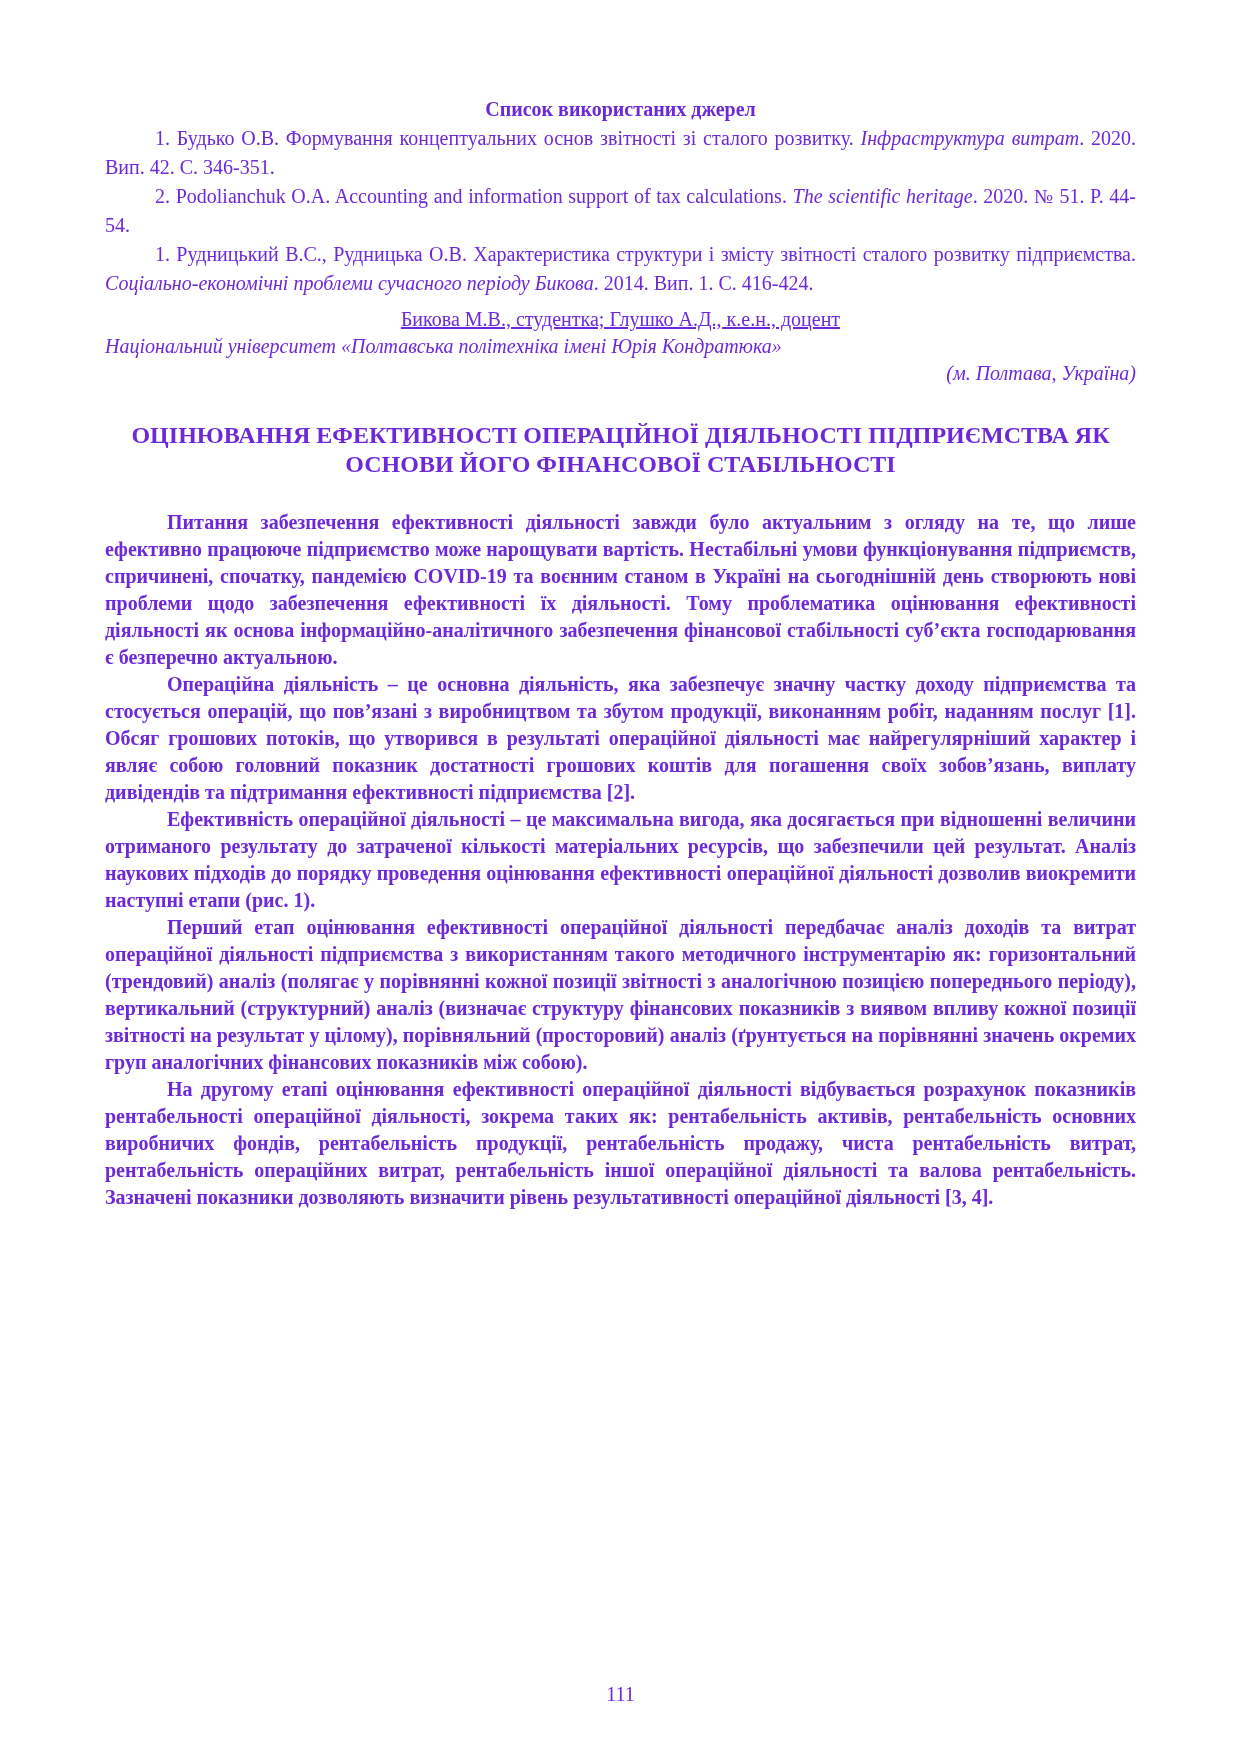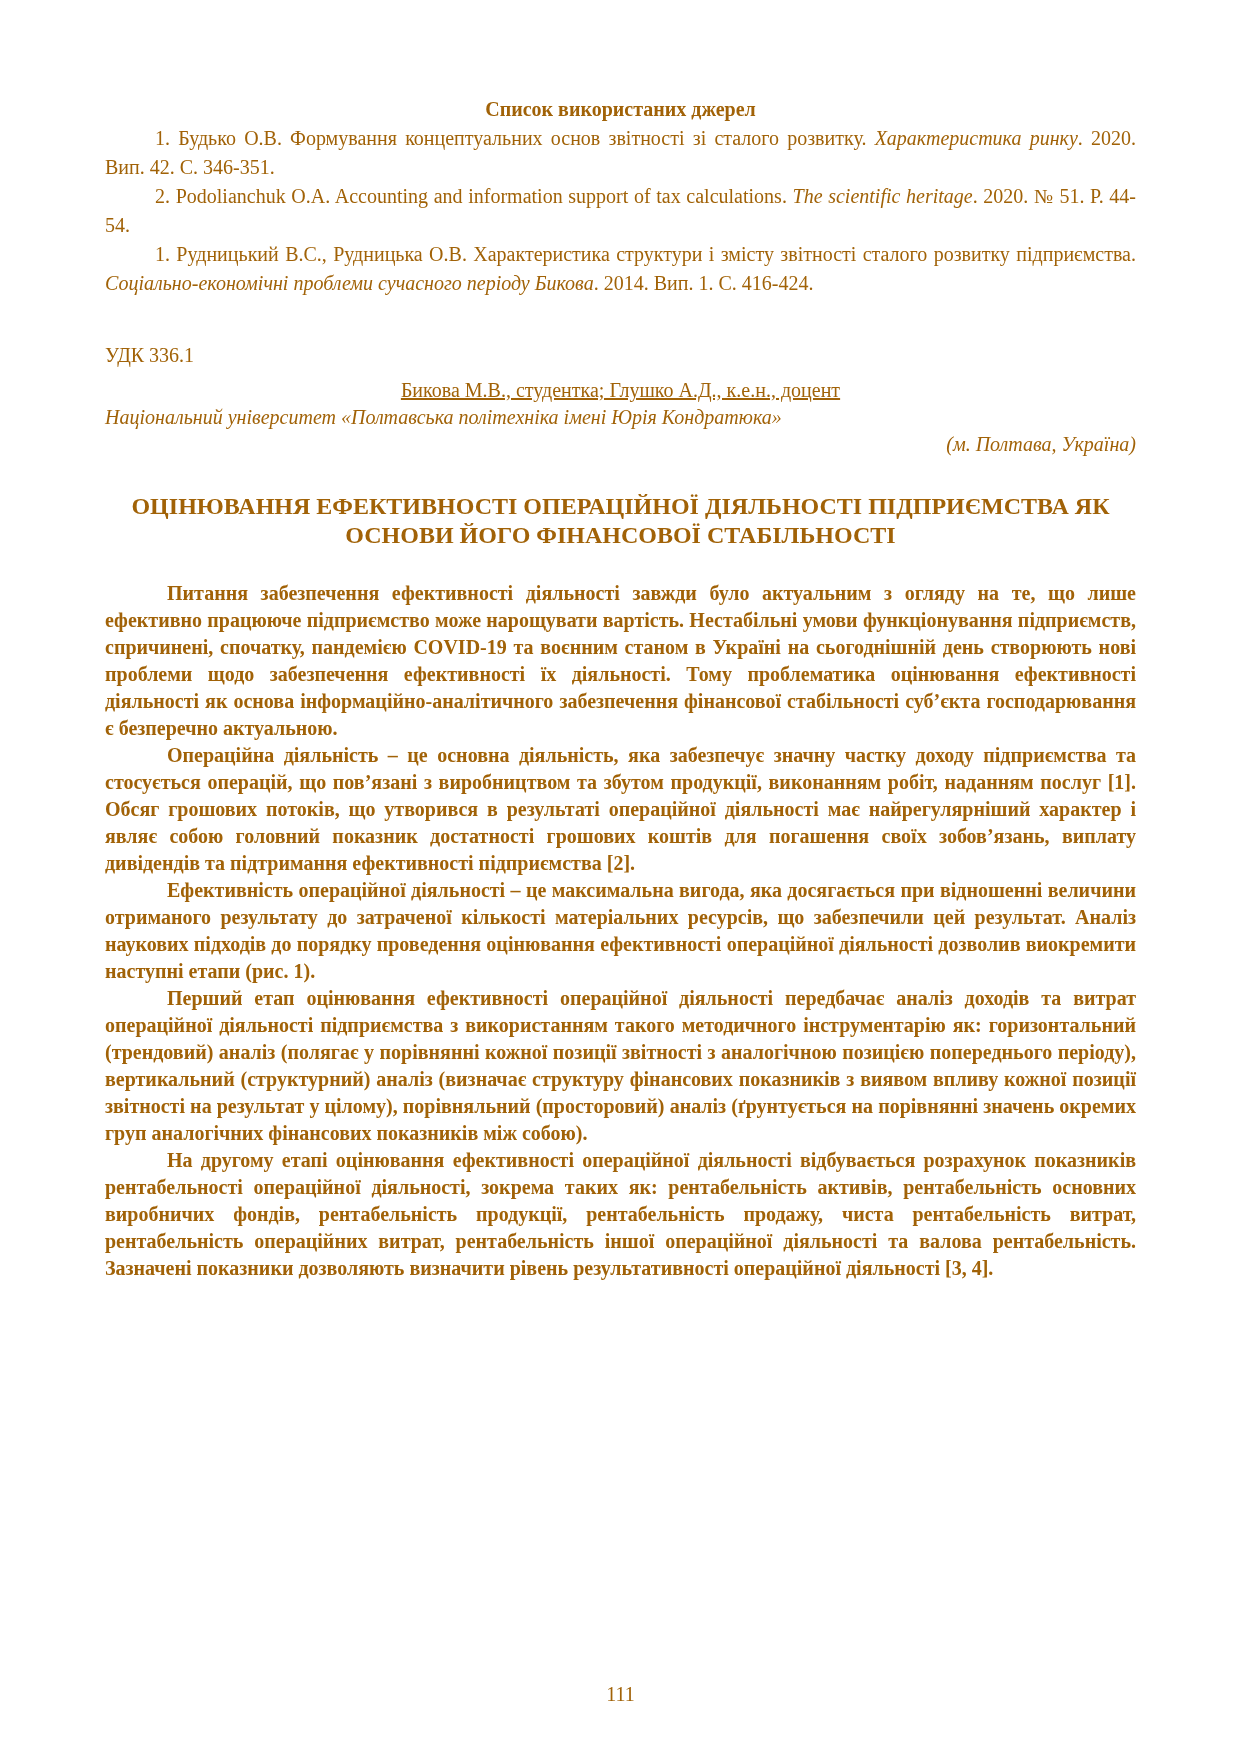--- a/index.html
+++ b/index.html
@@ -7,21 +7,21 @@
     padding: 0;
     background: #ffffff;
   }
   .page {
     position: relative;
     width: 1240px;
     height: 1754px;
     box-sizing: border-box;
     padding: 95px 104px 46px 105px;
     background: #ffffff;
-    color: #a16207;
+    color: #6d28d9;
     font-family: "Liberation Serif", "DejaVu Serif", serif;
     font-size: 20px;
     line-height: 27px;
     display: flex;
     flex-direction: column;
   }
   .refs-heading {
     font-size: 20px;
     font-weight: bold;
     text-align: center;
@@ -74,28 +74,27 @@
     line-height: 27px;
   }
 </style>
 </head>
 <body>
 
 <div class="page">
 
   <h1 class="refs-heading">Список використаних джерел</h1>
 
-  <p class="ref"><span>1. Будько О.В. Формування концептуальних основ звітності зі сталого розвитку. </span><em>Характеристика ринку</em><span>. 2020. Вип. 42. С. 346-351.</span></p>
+  <p class="ref"><span>1. Будько О.В. Формування концептуальних основ звітності зі сталого розвитку. </span><em>Інфраструктура витрат</em><span>. 2020. Вип. 42. С. 346-351.</span></p>
 
   <p class="ref"><span>2. Podolianchuk O.A. Accounting and information support of tax calculations. </span><em>The scientific heritage</em><span>. 2020. № 51. Р. 44-54.</span></p>
 
   <p class="ref"><span>1. Рудницький В.С., Рудницька О.В. Характеристика структури і змісту звітності сталого розвитку підприємства. </span><em>Соціально-економічні проблеми сучасного періоду Бикова</em><span>. 2014. Вип. 1. С. 416-424.</span></p>
 
 
-  <p class="udc">УДК 336.1</p>
 
   <p class="authors">Бикова М.В., студентка; Глушко А.Д., к.е.н., доцент</p>
 
   <p class="affiliation">Національний університет «Полтавська політехніка імені Юрія Кондратюка»</p>
 
   <p class="location">(м. Полтава, Україна)</p>
 
   <h2 class="article-title">ОЦІНЮВАННЯ ЕФЕКТИВНОСТІ ОПЕРАЦІЙНОЇ ДІЯЛЬНОСТІ ПІДПРИЄМСТВА ЯК ОСНОВИ ЙОГО ФІНАНСОВОЇ СТАБІЛЬНОСТІ</h2>
 
   <p class="body-par">Питання забезпечення ефективності діяльності завжди було актуальним з огляду на те, що лише ефективно працююче підприємство може нарощувати вартість. Нестабільні умови функціонування підприємств, спричинені, спочатку, пандемією COVID-19 та воєнним станом в Україні на сьогоднішній день створюють нові проблеми щодо забезпечення ефективності їх діяльності. Тому проблематика оцінювання ефективності діяльності як основа інформаційно-аналітичного забезпечення фінансової стабільності суб’єкта господарювання є безперечно актуальною.</p>

